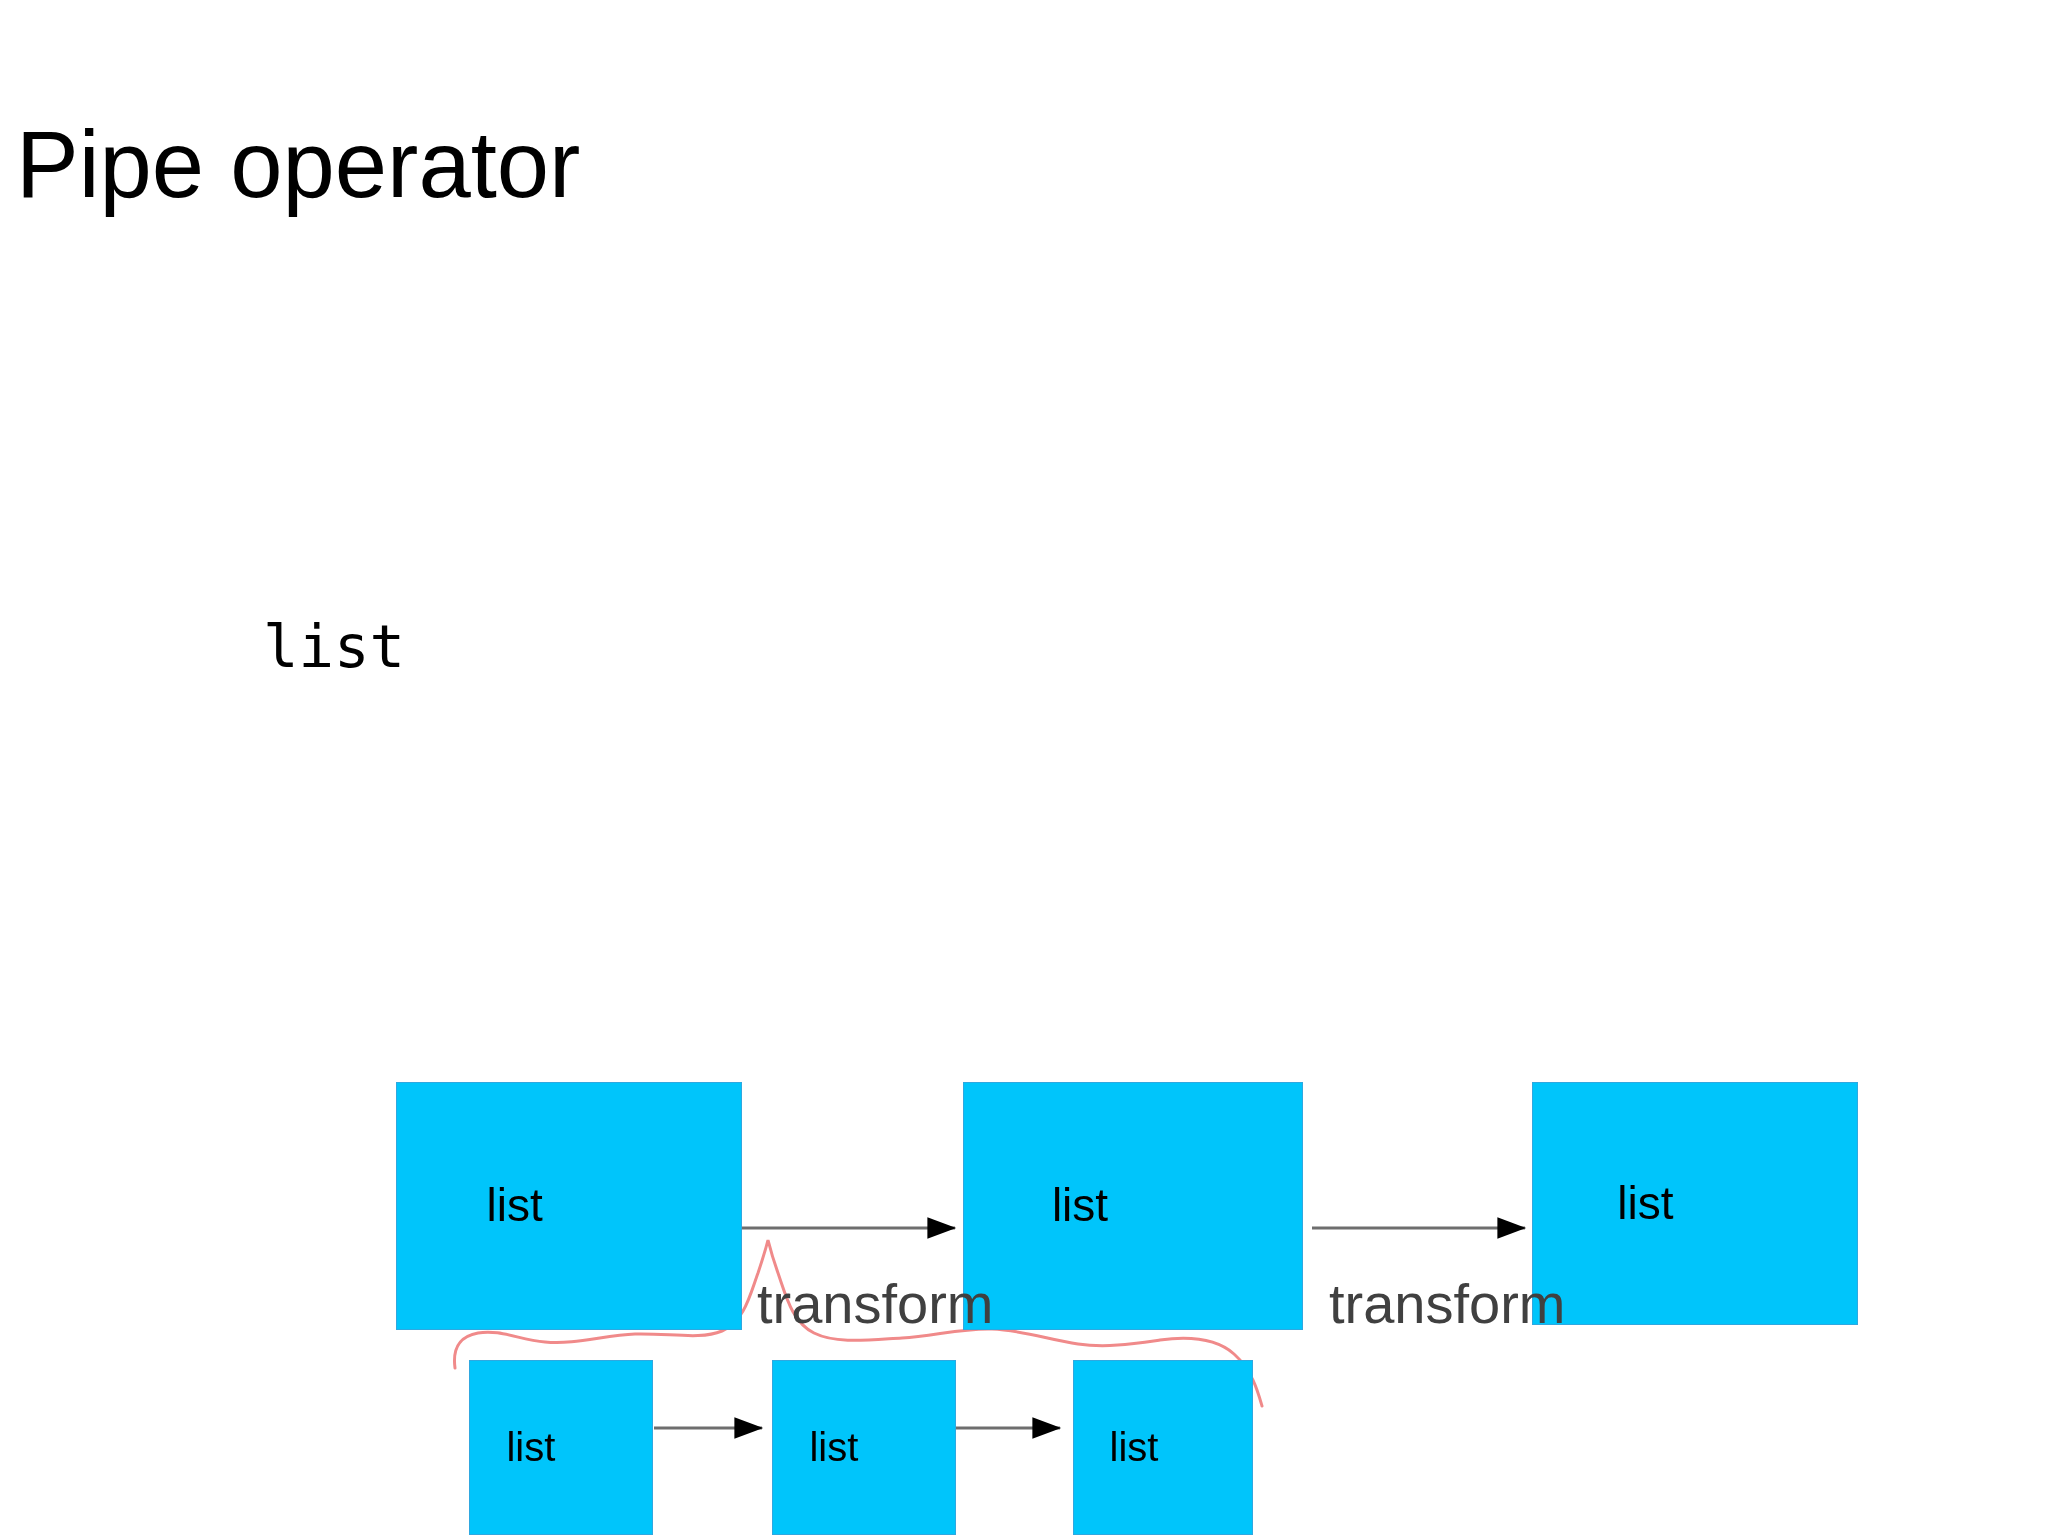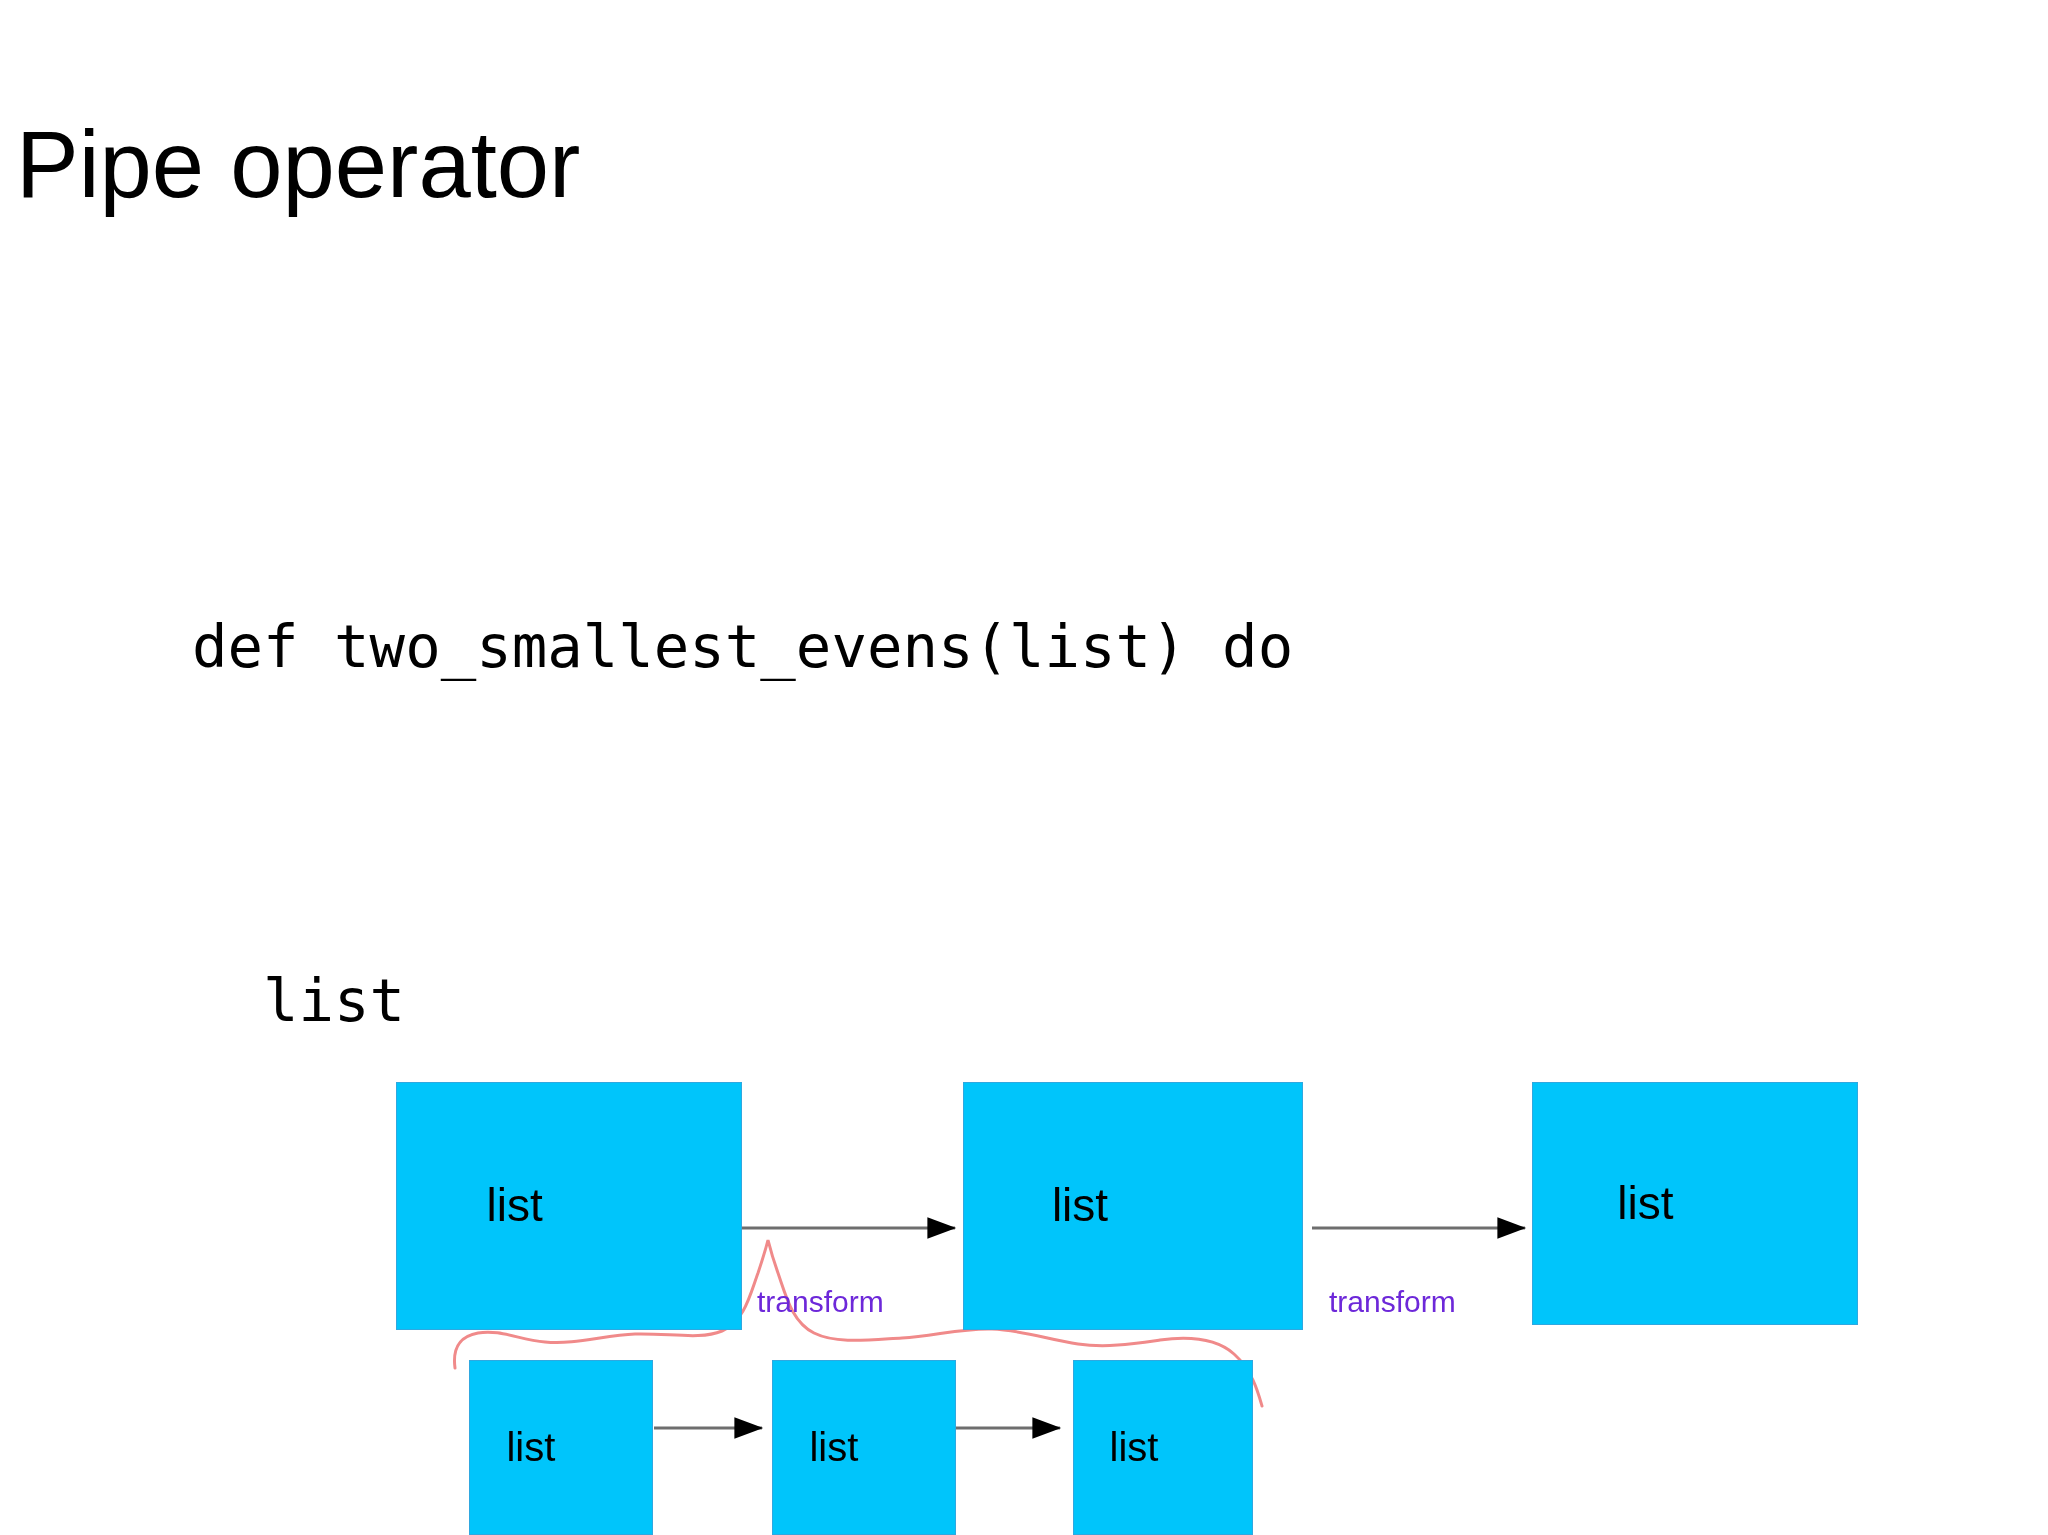--- a/index.html
+++ b/index.html
@@ -94,43 +94,41 @@
   .node.small .node-label {
     font-size: 40px;
     left: 20%;
     top: 50%;
     transform: translateY(-52%);
   }
 
   .edge-label {
     position: absolute;
     font-family: "Liberation Sans", sans-serif;
-    font-size: 30px;
-    color: #6d28d9;
+    font-size: 56px;
+    color: #404040;
     white-space: pre;
-    margin-top: 14px;
   }
 
   svg.edges {
     position: absolute;
     left: 0;
     top: 0;
     width: 2048px;
     height: 1535px;
   }
 </style>
 </head>
 <body>
 
 <div id="slide">
 
   <div id="slide-title">Pipe operator</div>
 
   <div id="code-block">
-    <span class="code-line">def two_smallest_evens(list) do</span>
     <span class="code-line">  list</span>
     
     
   </div>
 
   <div id="diagram">
 
     <svg class="edges" viewBox="0 0 2048 1535">
       <defs>
         <marker id="ah" markerWidth="10" markerHeight="10" refX="9.2" refY="3.6" orient="auto" markerUnits="strokeWidth">

